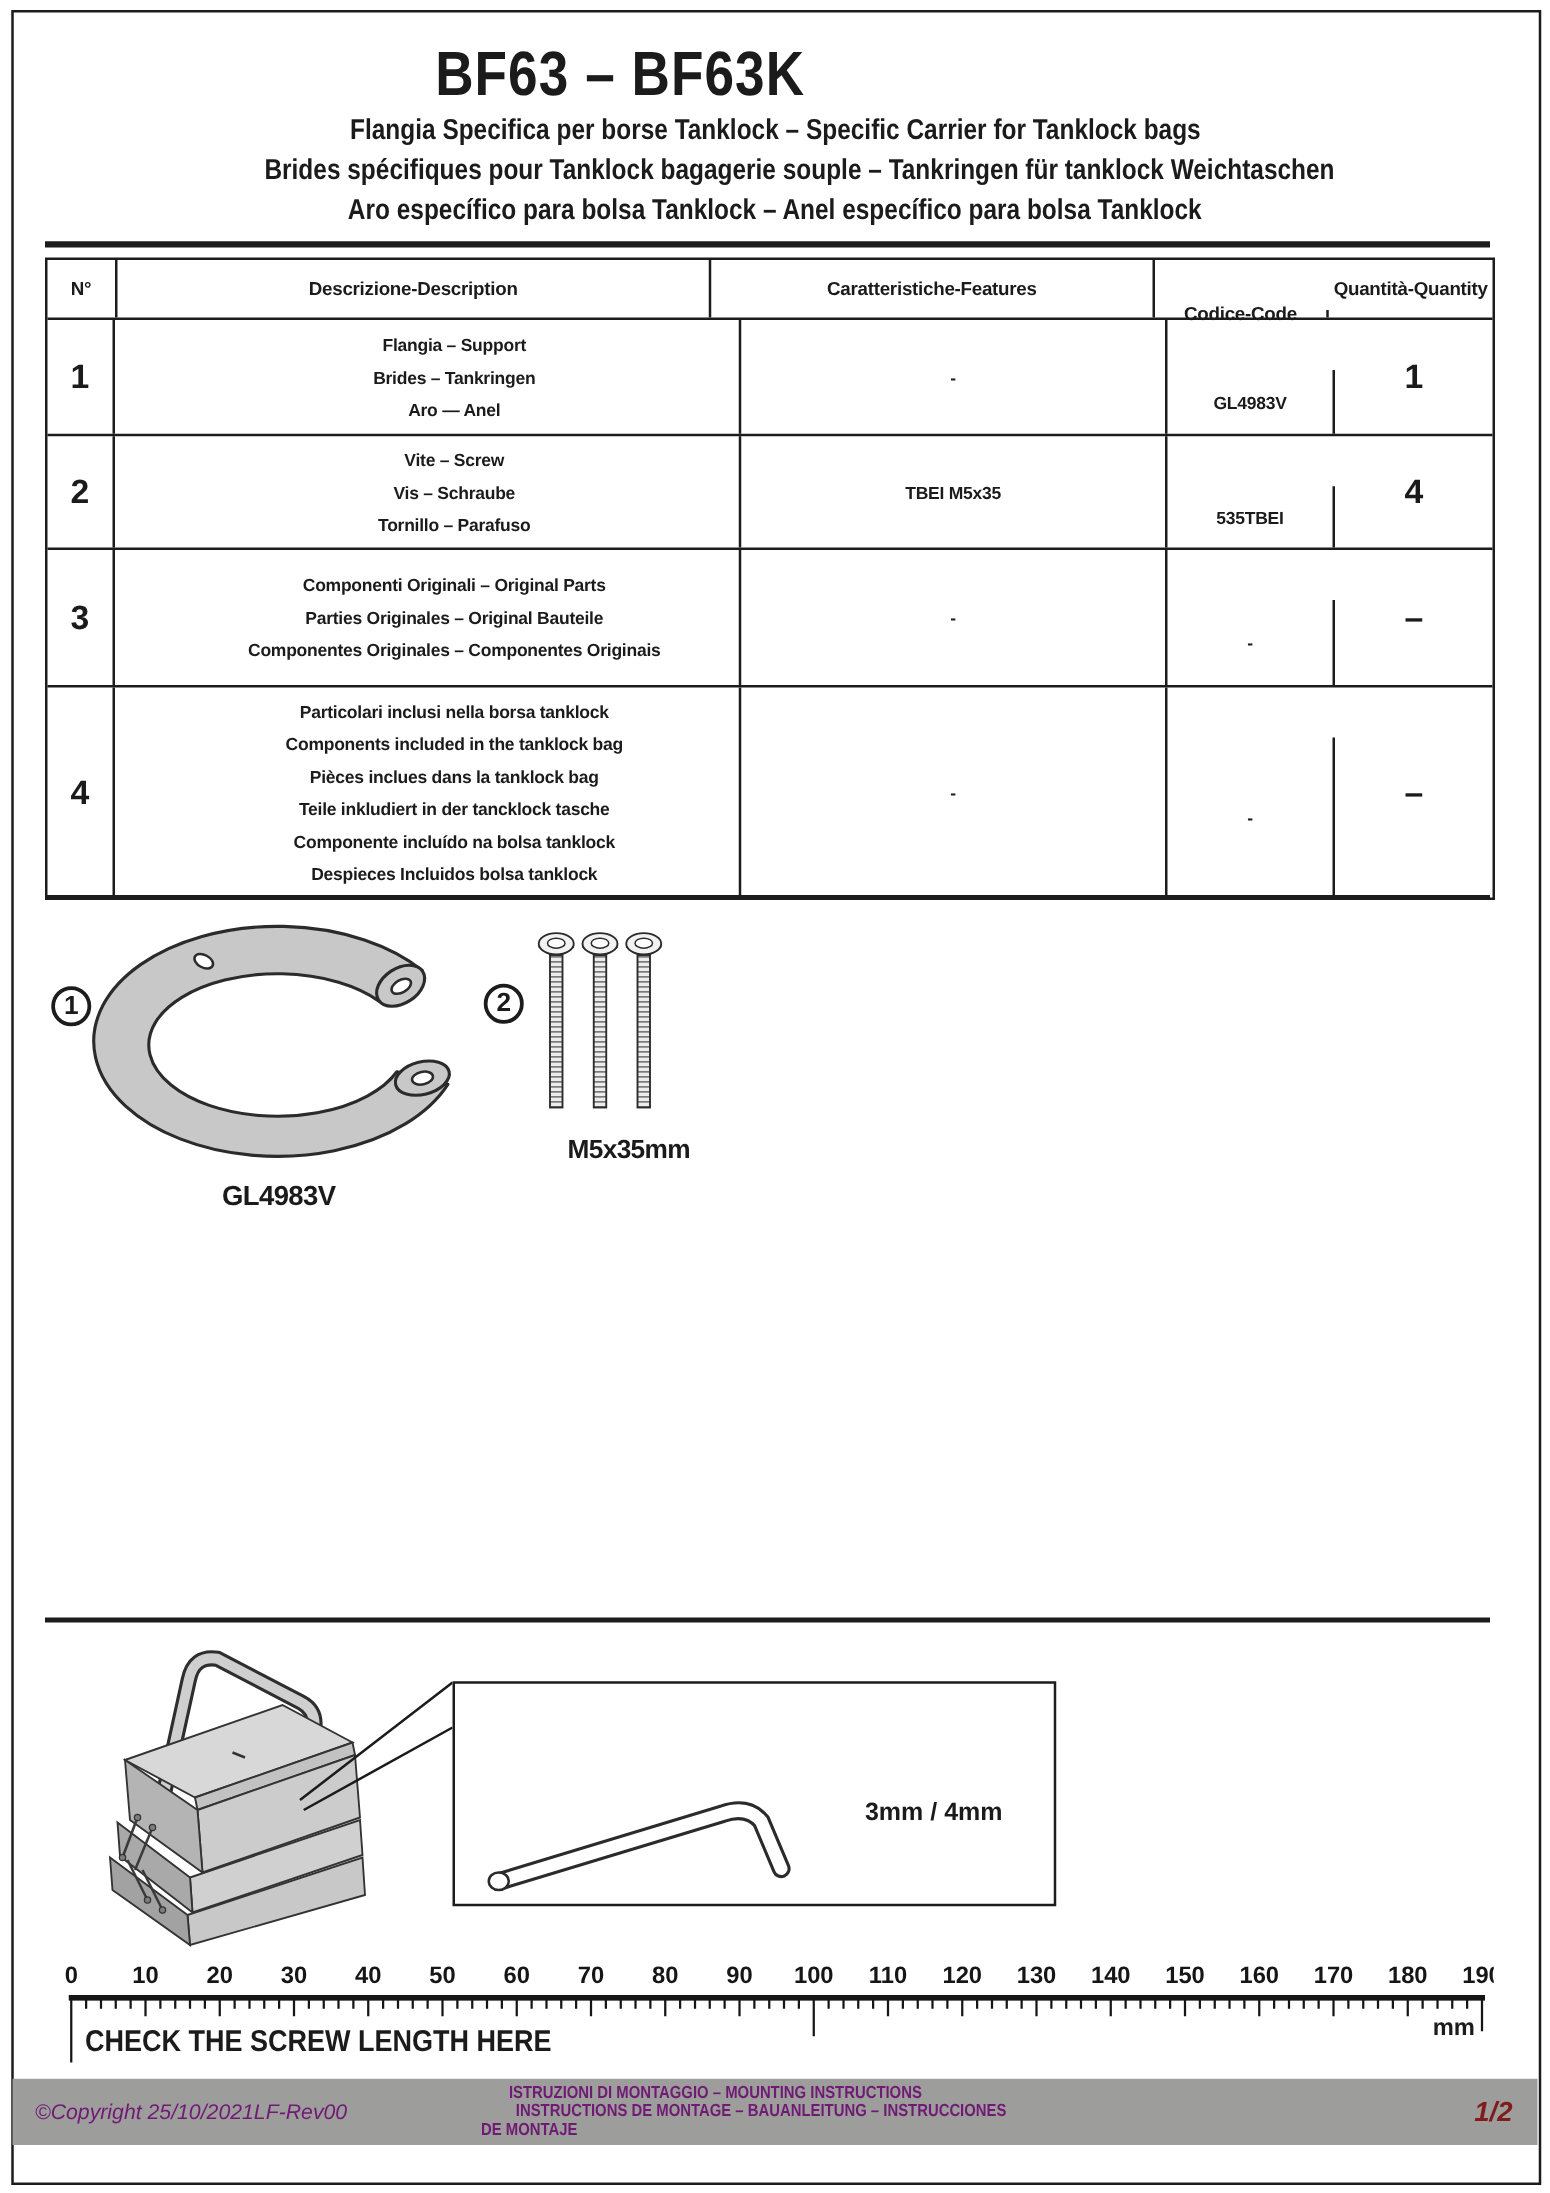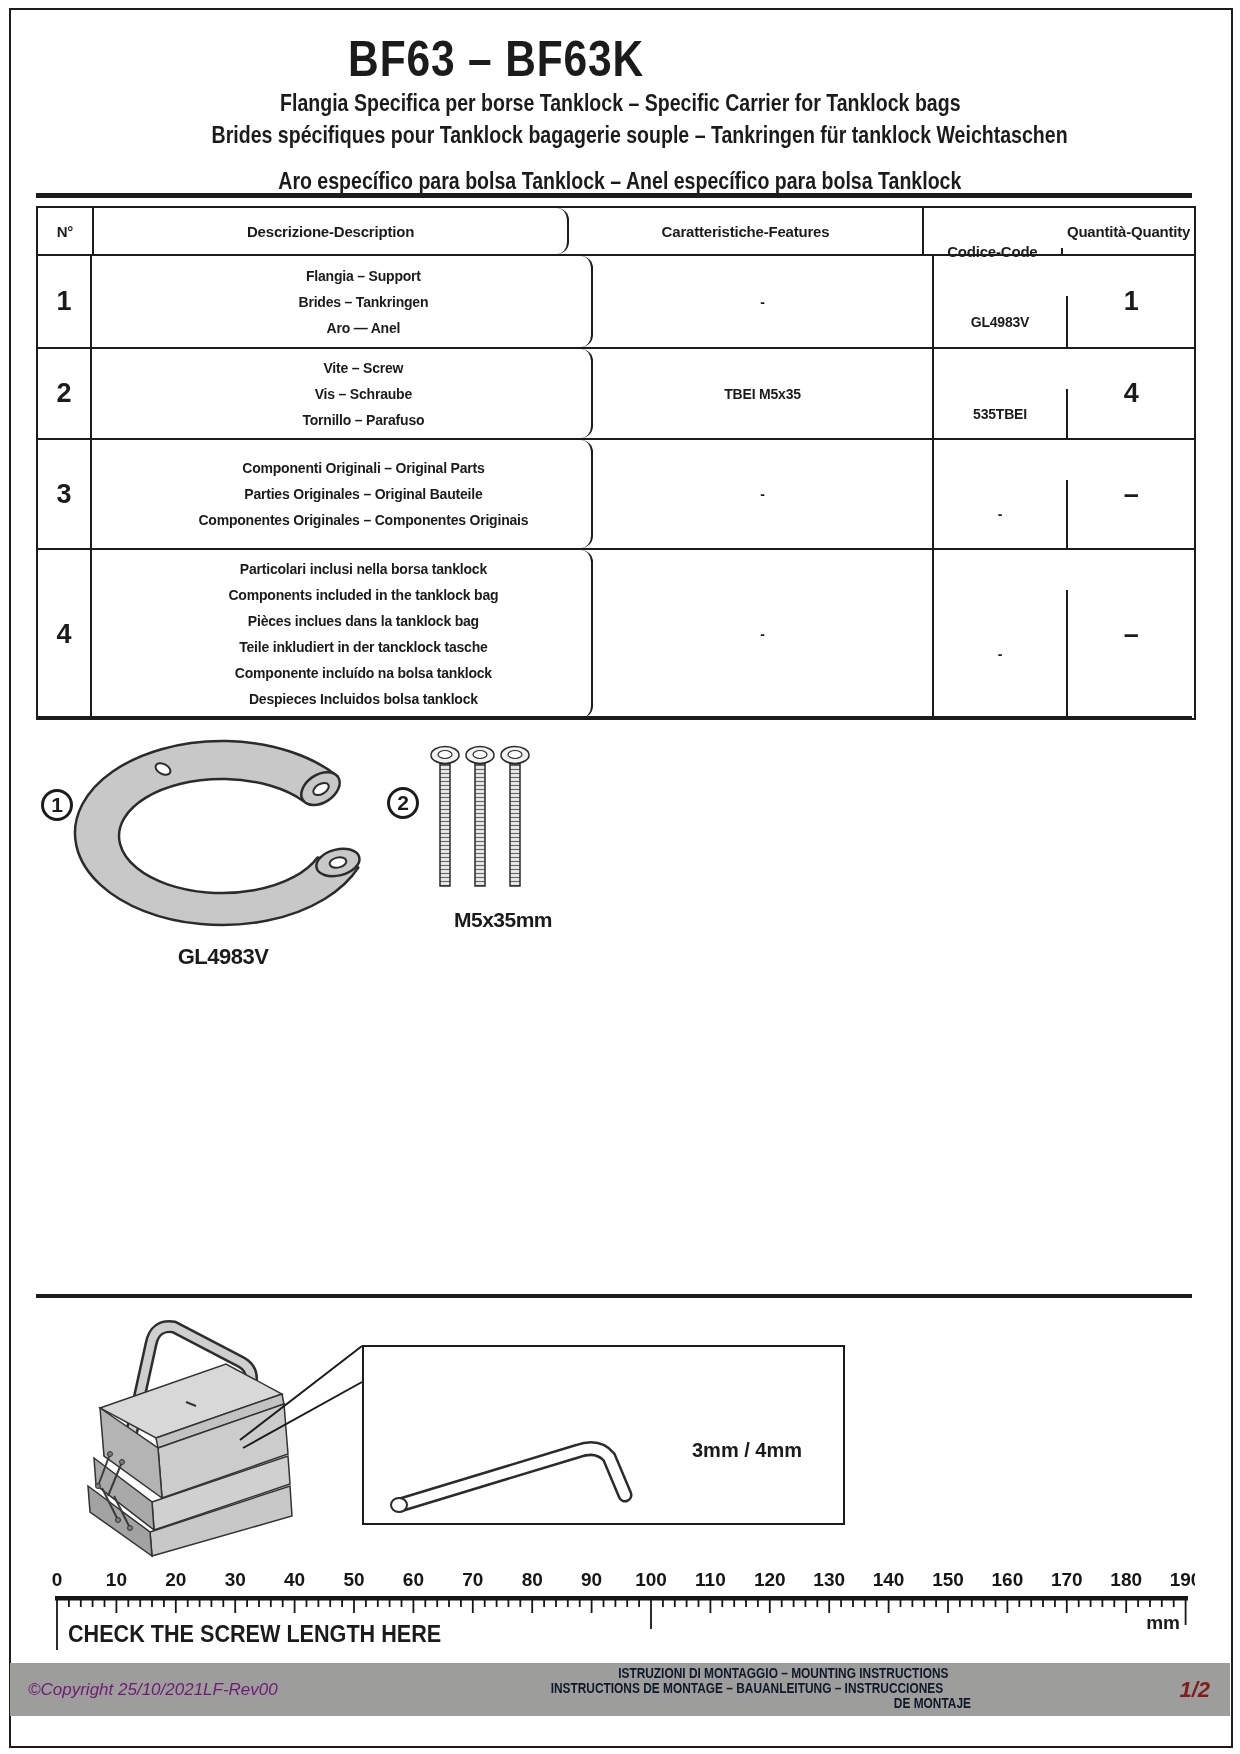--- a/index.html
+++ b/index.html
@@ -16,52 +16,52 @@
   .rule{background:#1c1c1c;left:36px;width:1156px;}
 
   .ptable{left:36px;top:206px;width:1156px;border:2px solid #1c1c1c;background:#fff;}
   .thead,.trow{display:flex;}
   .thead{height:46px;}
   .trow{border-top:2px solid #1c1c1c;}
   .tcell{display:flex;flex-direction:column;align-items:center;justify-content:center;
          text-align:center;border-right:2px solid #1c1c1c;font-weight:bold;box-sizing:border-box;
          letter-spacing:-0.2px;}
   .tcell:last-child{border-right:none;}
-  .c0{width:59px;}.c1{width:505px;border-radius:12px;}.c2{width:376px;}.c3{width:148px;margin-top:40px;}.c4{width:139px;}
+  .c0{width:59px;}.c1{width:505px;}.c2{width:376px;}.c3{width:148px;margin-top:40px;}.c4{width:139px;}
   .thead .tcell{font-size:15px;}
   .cell-n,.cell-qty{font-size:27px;}
   .cell-desc{font-size:14px;line-height:26px;margin-left:44px;}
   .cell-feat,.cell-code{font-size:14px;}
   .r1{height:91px;}.r2{height:89px;}.r3{height:108px;}.r4{height:168px;}
 
   .part-badge{width:32px;height:32px;border:3px solid #1c1c1c;border-radius:50%;background:#fff;
               display:flex;align-items:center;justify-content:center;font-size:21px;font-weight:bold;box-sizing:border-box;}
   .part-label{font-weight:bold;text-align:center;font-size:22px;letter-spacing:-0.5px;}
 
   .toolpanel{left:362px;top:1345px;width:483px;height:180px;border:2px solid #1c1c1c;background:#fff;box-sizing:border-box;}
   .hex-size{left:662px;top:1439px;width:170px;text-align:center;font-size:20px;font-weight:bold;}
 
   .ruler-num{font-size:19px;font-weight:bold;fill:#161616;font-family:"Liberation Sans",sans-serif;}
   .ruler-caption{left:68px;top:1620px;font-size:24px;font-weight:bold;}
   .ruler-unit{left:1125px;top:1612px;width:55px;text-align:right;font-size:19px;font-weight:bold;}
 
   .footer-bar{left:10px;top:1663px;width:1220px;height:53px;background:#9d9d9c;}
   .footer-copy{left:18px;top:50%;transform:translateY(-50%);font-size:17px;font-style:italic;color:#701a75;white-space:nowrap;}
-  .footer-center{left:368px;top:3px;width:600px;text-align:right;color:#0f172a;font-weight:bold;font-size:14px;line-height:15px;}
+  .footer-center{left:368px;top:3px;width:600px;text-align:left;color:#701a75;font-weight:bold;font-size:14px;line-height:15px;}
   .footer-page{right:20px;top:50%;transform:translateY(-50%);font-size:22px;font-weight:bold;font-style:italic;color:#7f1d1d;}
 </style>
 </head>
 <body>
 
 <div class="abs page-frame"></div>
 
 <div class="abs doc-title"><span class="cond">BF63 – BF63K</span></div>
 <div class="abs doc-sub" style="top:90px;"><span class="cond">Flangia Specifica per borse Tanklock – Specific Carrier for Tanklock bags</span></div>
 <div class="abs doc-sub" style="top:122px;padding-left:20px;"><span class="cond">Brides spécifiques pour Tanklock bagagerie souple – Tankringen für tanklock Weichtaschen</span></div>
-<div class="abs doc-sub" style="top:168px;"><span class="cond">Aro específico para bolsa Tanklock – Anel específico para bolsa Tanklock</span></div>
+<div class="abs doc-sub" style="top:154px;"><span class="cond">Aro específico para bolsa Tanklock – Anel específico para bolsa Tanklock</span></div>
 <div class="abs rule" style="top:193px;height:5px;"></div>
 
 <div class="abs ptable">
   <div class="thead">
     <div class="tcell c0">N°</div>
     <div class="tcell c1">Descrizione-Description</div>
     <div class="tcell c2">Caratteristiche-Features</div>
     <div class="tcell c3">Codice-Code</div>
     <div class="tcell c4">Quantità-Quantity</div>
   </div>

